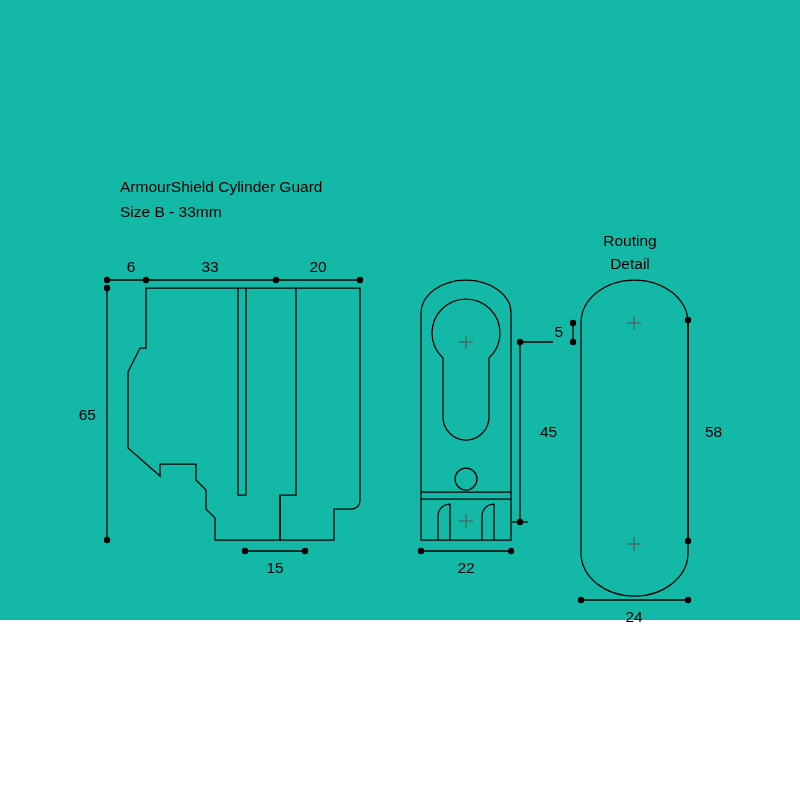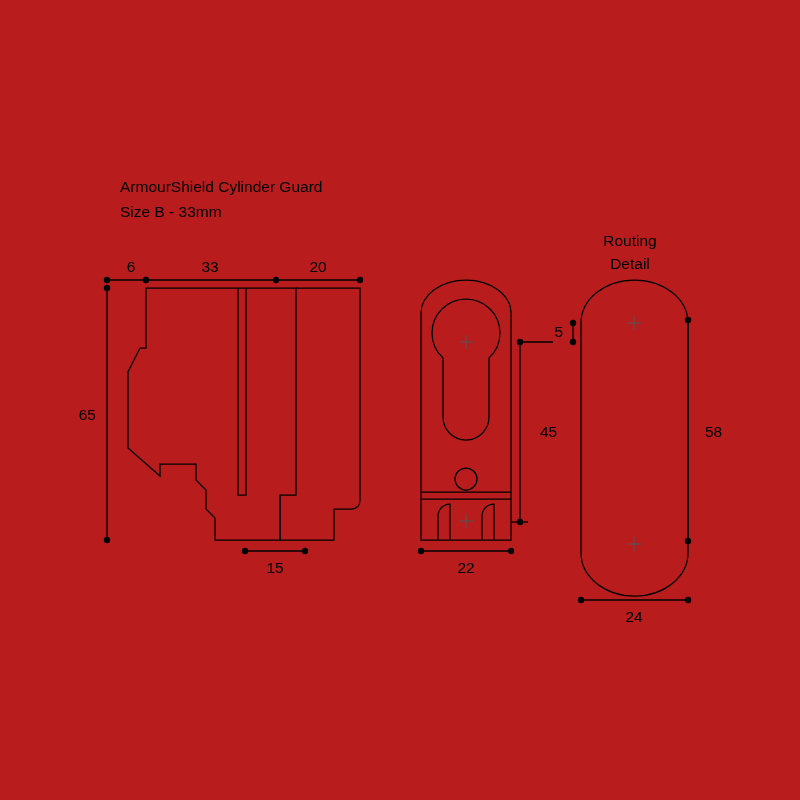--- a/index.html
+++ b/index.html
@@ -1,18 +1,18 @@
 <!DOCTYPE html>
 <html><head>
 <meta charset="utf-8">
 <style>
   html,body{margin:0;padding:0;background:#ffffff;}
   body{width:800px;height:800px;overflow:hidden;
        font-family:"Liberation Sans","DejaVu Sans",sans-serif;color:#000;}
-  #sheet{position:relative;width:800px;height:800px;background:#b91c1c;}
+  #sheet{position:relative;width:800px;height:620px;background:#14b8a6;}
   svg{display:block;}
   text{font-family:"Liberation Sans","DejaVu Sans",sans-serif;fill:#000;}
   .title-text{font-size:15.5px;}
   .view-title{font-size:15.5px;text-anchor:middle;}
   .dim-text{font-size:15.5px;text-anchor:middle;}
   .part-outline{fill:none;stroke:#000;stroke-width:1.25;stroke-linejoin:miter;}
   .part-inner{fill:none;stroke:#000;stroke-width:1.25;}
   .dim-line{stroke:#000;stroke-width:1.3;}
   .dim-dot{fill:#000;}
   .center-mark{stroke:#555;stroke-width:1.1;}

